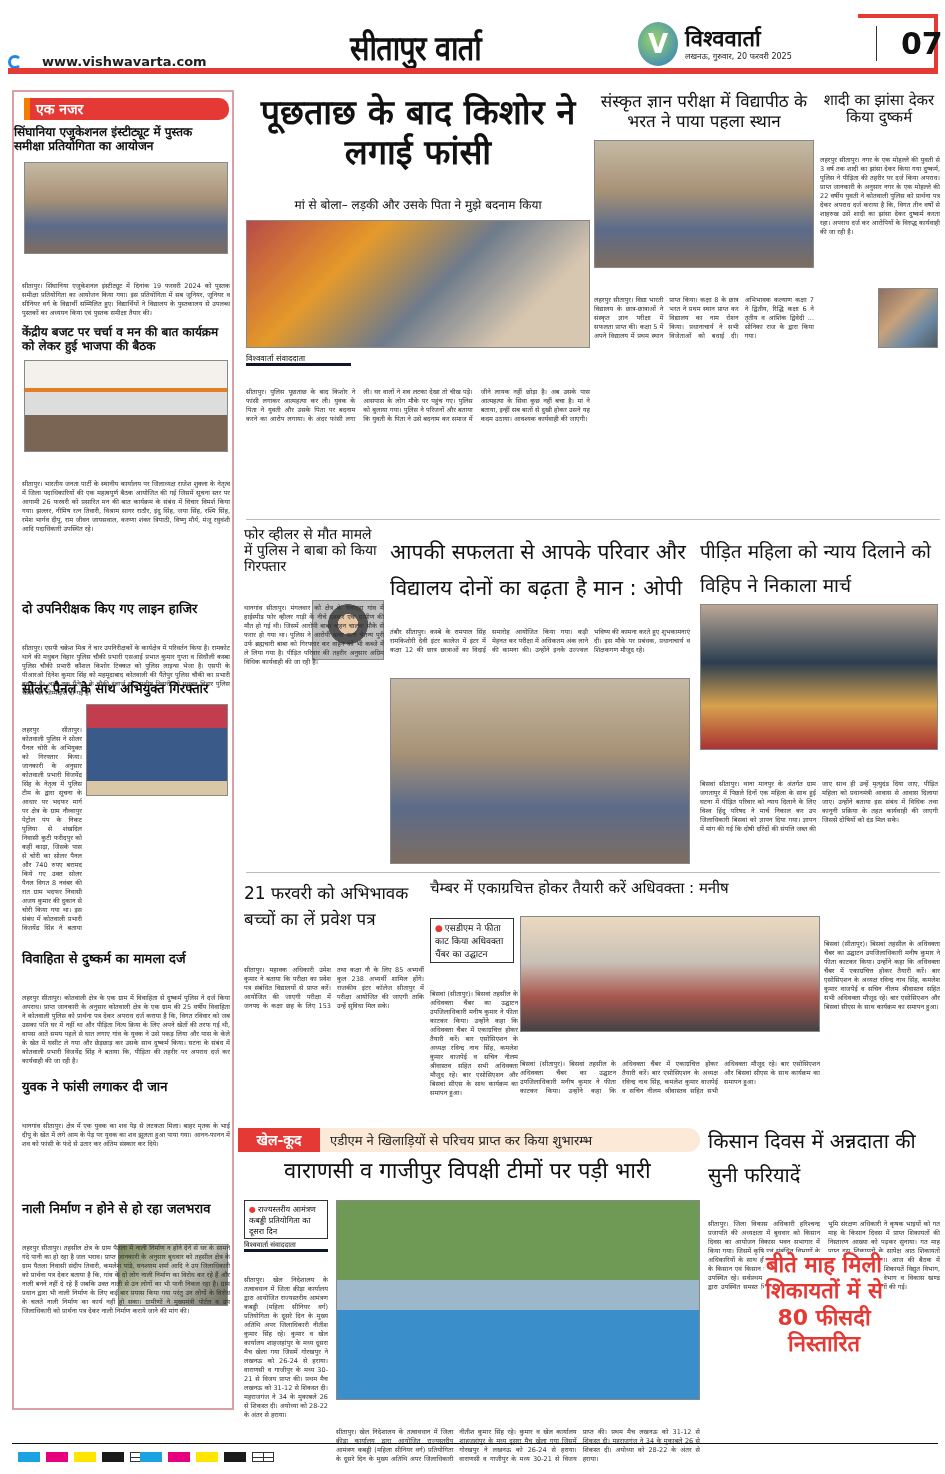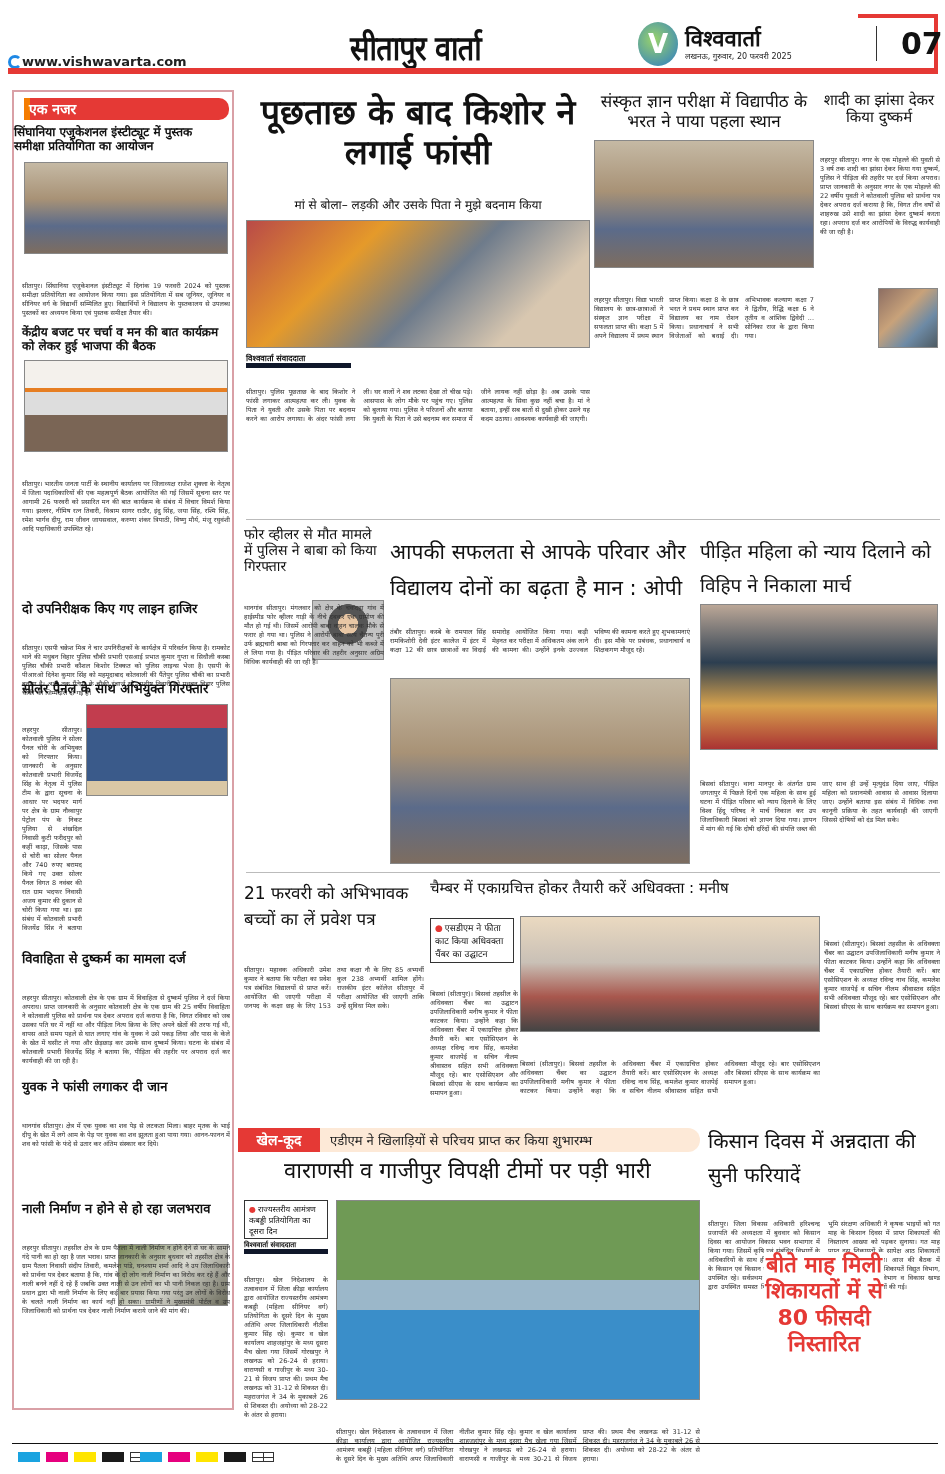--- a/index.html
+++ b/index.html
@@ -1,43 +1,43 @@
 <!DOCTYPE html>
 <html><head>
 <meta charset="utf-8">
 <style>
   * { box-sizing: border-box; margin: 0; padding: 0; }
   body { width: 945px; height: 1474px; background: #fff; font-family: "DejaVu Sans", sans-serif; color: #111; position: relative; overflow: hidden; }
   .abs { position: absolute; }
   
-  .site-url { left: 8px; top: 54px; font-size: 13px; font-weight: bold; color: #222; display: flex; align-items: center; gap: 0; text-align: right; }
+  .site-url { left: 8px; top: 54px; font-size: 13px; font-weight: bold; color: #222; display: flex; align-items: center; gap: 20px; text-align: right; }
   .ie-icon { width: 14px; height: 14px; border-radius: 50%; border: 3px solid #1e88e5; border-right-color: transparent; }
   .section-title { left: 350px; top: 24px; font-size: 34px; font-family: "DejaVu Sans", sans-serif; font-weight: bold; letter-spacing: -1px; transform: scaleX(0.85); transform-origin: left; }
   .logo { left: 638px; top: 22px; width: 40px; height: 44px; border-radius: 50%; background: radial-gradient(circle at 40% 40%, #9ad36a, #2a7ac7); display: flex; align-items: center; justify-content: center; color: #fff; font-weight: bold; font-size: 26px; }
   .brand { left: 685px; top: 22px; font-size: 22px; font-weight: bold; }
   .dateline { left: 685px; top: 50px; font-size: 8px; color: #222; }
   .page-no-box { left: 858px; top: 14px; width: 80px; height: 56px; border-top: 4px solid #e53935; border-right: 4px solid #e53935; }
   .page-no { left: 876px; top: 26px; font-size: 30px; font-weight: bold; border-left: 1px solid #333; padding-left: 24px; }
   .red-rule { left: 8px; top: 68px; width: 930px; height: 6px; background: #e53935; }
   
   .left-col { left: 12px; top: 90px; width: 222px; height: 1320px; border: 2px solid #d9a0a6; }
-  .ek-najar { left: 24px; top: 98px; width: 205px; height: 22px; background: linear-gradient(90deg,#f57c00 0 6px,#e53935 6px); border-radius: 0 10px 10px 0; color: #fff; font-weight: bold; font-size: 14px; padding-left: 5px; line-height: 22px; }
+  .ek-najar { left: 24px; top: 98px; width: 205px; height: 22px; background: linear-gradient(90deg,#f57c00 0 6px,#e53935 6px); border-radius: 0 10px 10px 0; color: #fff; font-weight: bold; font-size: 14px; padding-left: 12px; line-height: 22px; }
   .hl { font-weight: bold; line-height: 1.15; color: #111; }
   .body-txt { font-size: 6.5px; line-height: 9px; color: #333; text-align: justify; overflow: hidden; margin-top: 24px; }
   .photo { background: linear-gradient(135deg, #8d6e63, #c8a27a 40%, #6d8aa5 70%, #4e5b63); border: 1px solid #888; }
   .photo.bjp { background: linear-gradient(180deg, #f4f1ec 0 30%, #e67e22 30% 35%, #ddd 35% 60%, #7a6555 60%); }
   .photo.school { background: linear-gradient(180deg, #c5b9a4, #a89276 40%, #5b6b8a 70%, #7d6d60); }
   .photo.crowd { background: linear-gradient(135deg, #b94a48, #e59a2a 30%, #6e7b8b 55%, #d8c7b0 80%); }
   .photo.court { background: linear-gradient(180deg, #ead9c0, #c9c0b6 40%, #a8574d 70%, #444 100%); }
   .photo.sports { background: linear-gradient(180deg, #6f9a55 0 40%, #9bb7c9 40% 55%, #3a8ec9 55% 100%); }
   .photo.drain { background: linear-gradient(135deg, #7c8b5c, #d8d8d0 50%, #6b6b5b); }
   .photo.solar { background: linear-gradient(180deg, #c23d4e 0 25%, #3a5a8a 25% 85%, #d9c7a5 85%); }
   .photo.baba { background: radial-gradient(circle at 50% 40%, #e8c7a5 0 20%, #555 21% 40%, #c3c3c3 41%); }
   .photo.protest { background: linear-gradient(180deg, #bba797, #2c3e50 40%, #d7a24d 70%, #aa3333); }
-  .byline { font-size: 8px; font-weight: bold; border-bottom: 5px solid #0f172a; }
+  .byline { font-size: 8px; font-weight: normal; border-bottom: 3px solid #0f172a; }
   .pill { font-size: 9px; border: 1px solid #333; padding: 2px 4px; background: #fff; }
   .pill::before { content: "●"; color: #e53935; margin-right: 2px; }
   .khel-band { left: 238px; top: 1128px; width: 462px; height: 24px; background: #fde9d7; border-radius: 0 12px 12px 0; }
   .khel-tag { left: 238px; top: 1128px; width: 82px; height: 24px; background: #e53935; color: #fff; font-size: 14px; font-weight: bold; text-align: center; line-height: 24px; }
   .khel-sub { left: 330px; top: 1131px; font-size: 13px; color: #222; }
   .callout { color: #e53935; font-weight: bold; font-size: 22px; text-align: center; line-height: 1.2; }
   .cmyk { display: flex; gap: 6px; align-items: center; }
   .cmyk span { width: 22px; height: 10px; display: inline-block; }
   .hline { height: 1px; background: #bbb; }
 </style>

